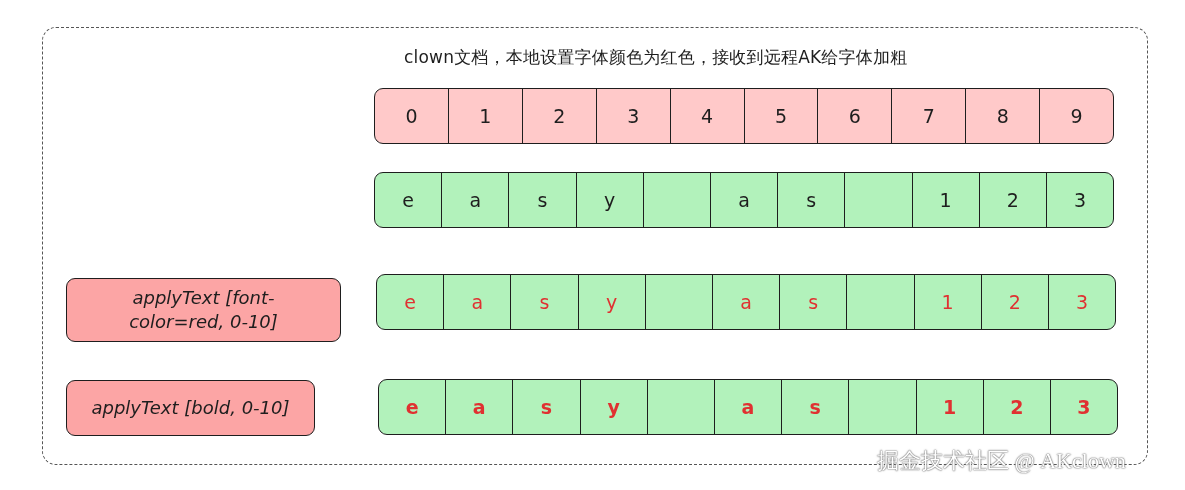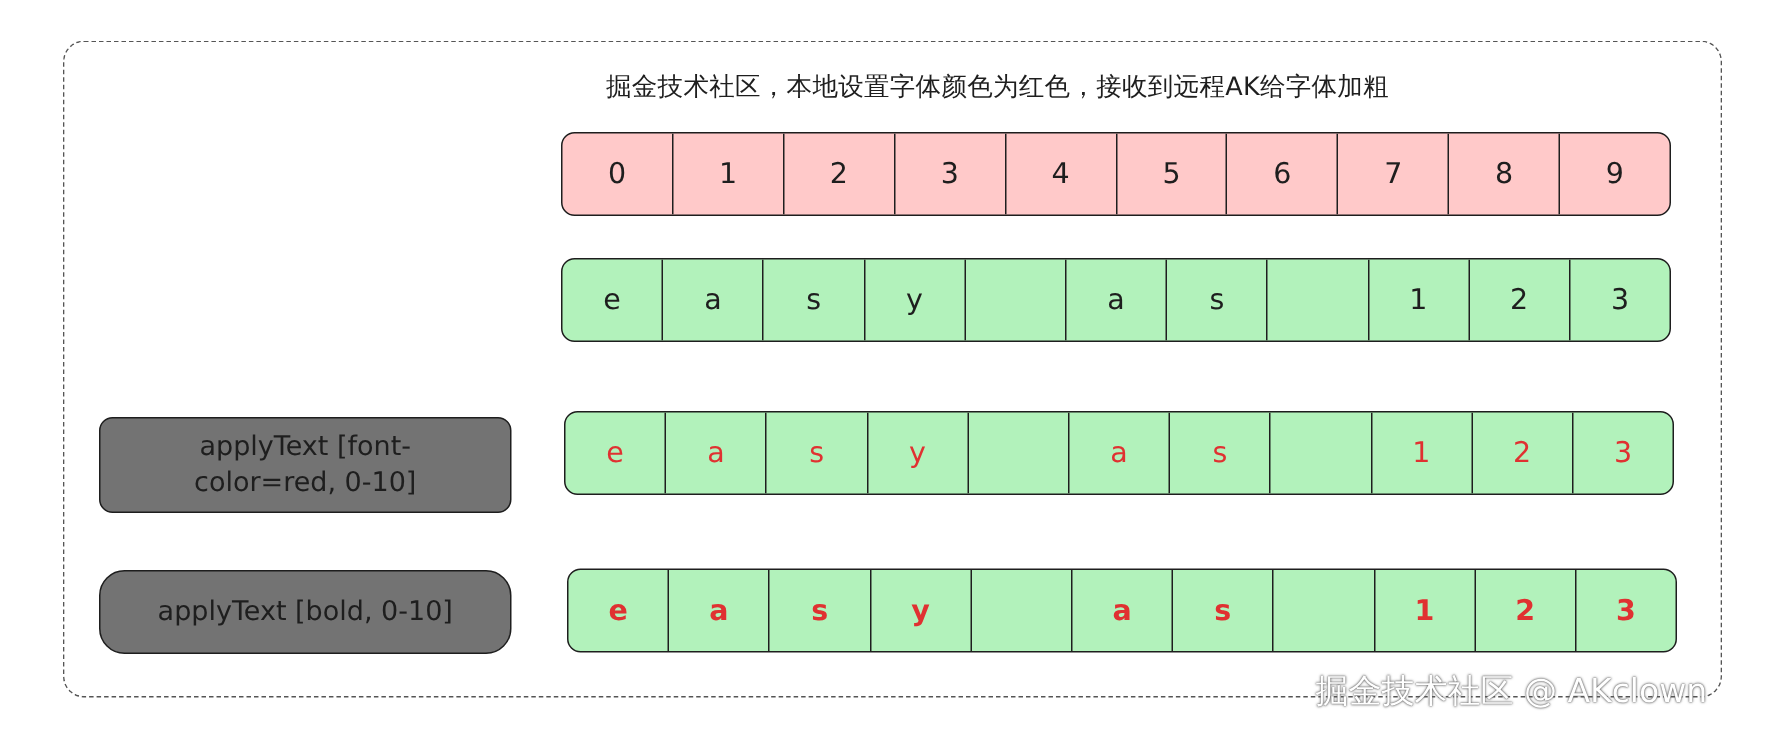--- a/index.html
+++ b/index.html
@@ -22,35 +22,35 @@
   .cell {
     flex: 1; display: flex; align-items: center; justify-content: center;
     border-right: 1.2px solid #1e1e1e; font-size: 19px; box-sizing: border-box;
   }
   .cell:last-child { border-right: none; }
   .row.red { background: #ffc9c9; }
   .row.green { background: #b2f2bb; }
   .row.red-text .cell { color: #e03131; }
   .row.bold-text .cell { color: #e03131; font-weight: bold; font-family: "DejaVu Sans", sans-serif; }
   .label-box {
-    position: absolute; background: #737373; border: 1.3px solid #1e1e1e; border-radius: 9px;
+    position: absolute; background: #fca5a5; border: 1.3px solid #1e1e1e; border-radius: 9px;
     display: flex; align-items: center; justify-content: center; text-align: center;
-    font-size: 18px; line-height: 24px; box-sizing: border-box; color: #1e1e1e;
+    font-size: 18px; line-height: 24px; box-sizing: border-box; color: #1e1e1e; font-style: italic;
   }
   .watermark {
     position: absolute; left: 877px; top: 446px; font-size: 22px; color: #ffffff;
-    text-shadow: 0 0 2px #666, 0 0 1px #444; white-space: nowrap;
+    text-shadow: 0 0 2px #666, 0 0 1px #444; white-space: nowrap; font-family: Liberation Serif, serif;
   }
 </style>
 </head>
 <body>
 
 <div class="frame"></div>
 
-<div class="title">掘金技术社区，本地设置字体颜色为红色，接收到远程AK给字体加粗</div>
+<div class="title">clown文档，本地设置字体颜色为红色，接收到远程AK给字体加粗</div>
 
 <div class="row red" style="left:374px; top:88px; width:740px; height:56px;">
   <div class="cell">0</div>
   <div class="cell">1</div>
   <div class="cell">2</div>
   <div class="cell">3</div>
   <div class="cell">4</div>
   <div class="cell">5</div>
   <div class="cell">6</div>
   <div class="cell">7</div>
@@ -81,21 +81,21 @@
   <div class="cell">y</div>
   <div class="cell"></div>
   <div class="cell">a</div>
   <div class="cell">s</div>
   <div class="cell"></div>
   <div class="cell">1</div>
   <div class="cell">2</div>
   <div class="cell">3</div>
 </div>
 
-<div class="label-box" style="left:66px; top:380px; width:275px; height:56px;border-radius:17px;">applyText [bold, 0-10]</div>
+<div class="label-box" style="left:66px; top:380px; width:249px; height:56px;">applyText [bold, 0-10]</div>
 
 <div class="row green bold-text" style="left:378px; top:379px; width:740px; height:56px;">
   <div class="cell">e</div>
   <div class="cell">a</div>
   <div class="cell">s</div>
   <div class="cell">y</div>
   <div class="cell"></div>
   <div class="cell">a</div>
   <div class="cell">s</div>
   <div class="cell"></div>

